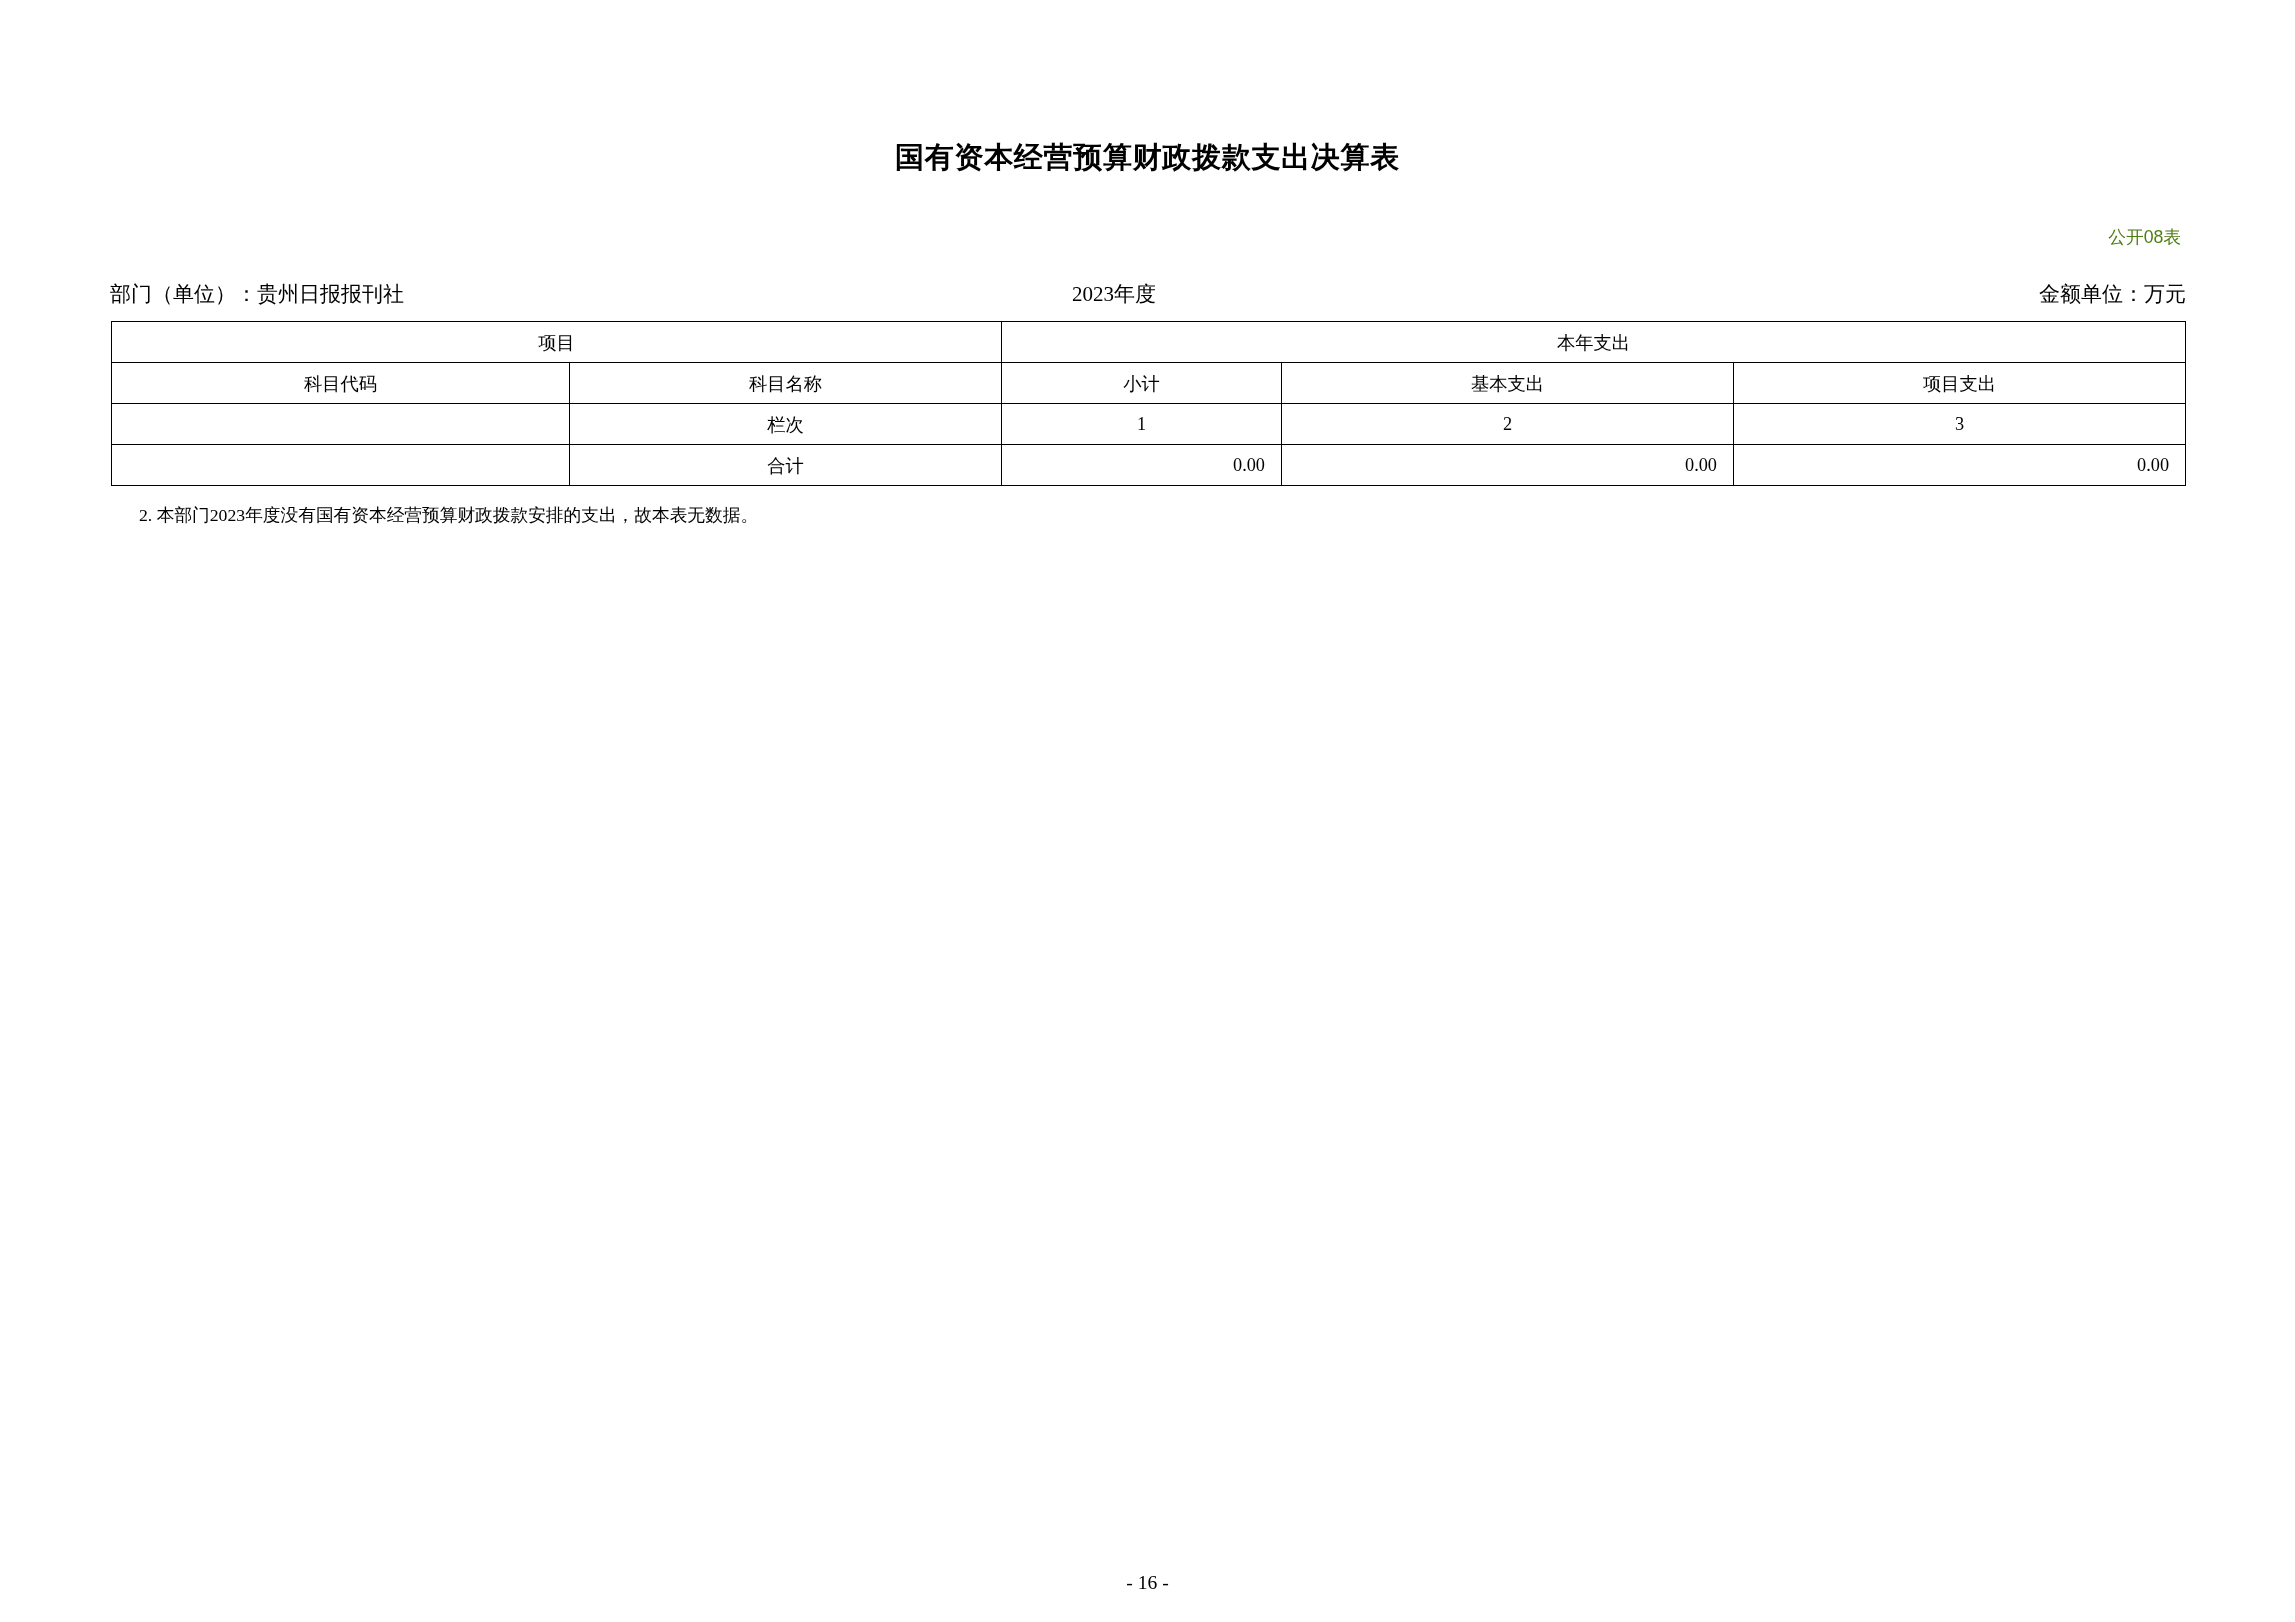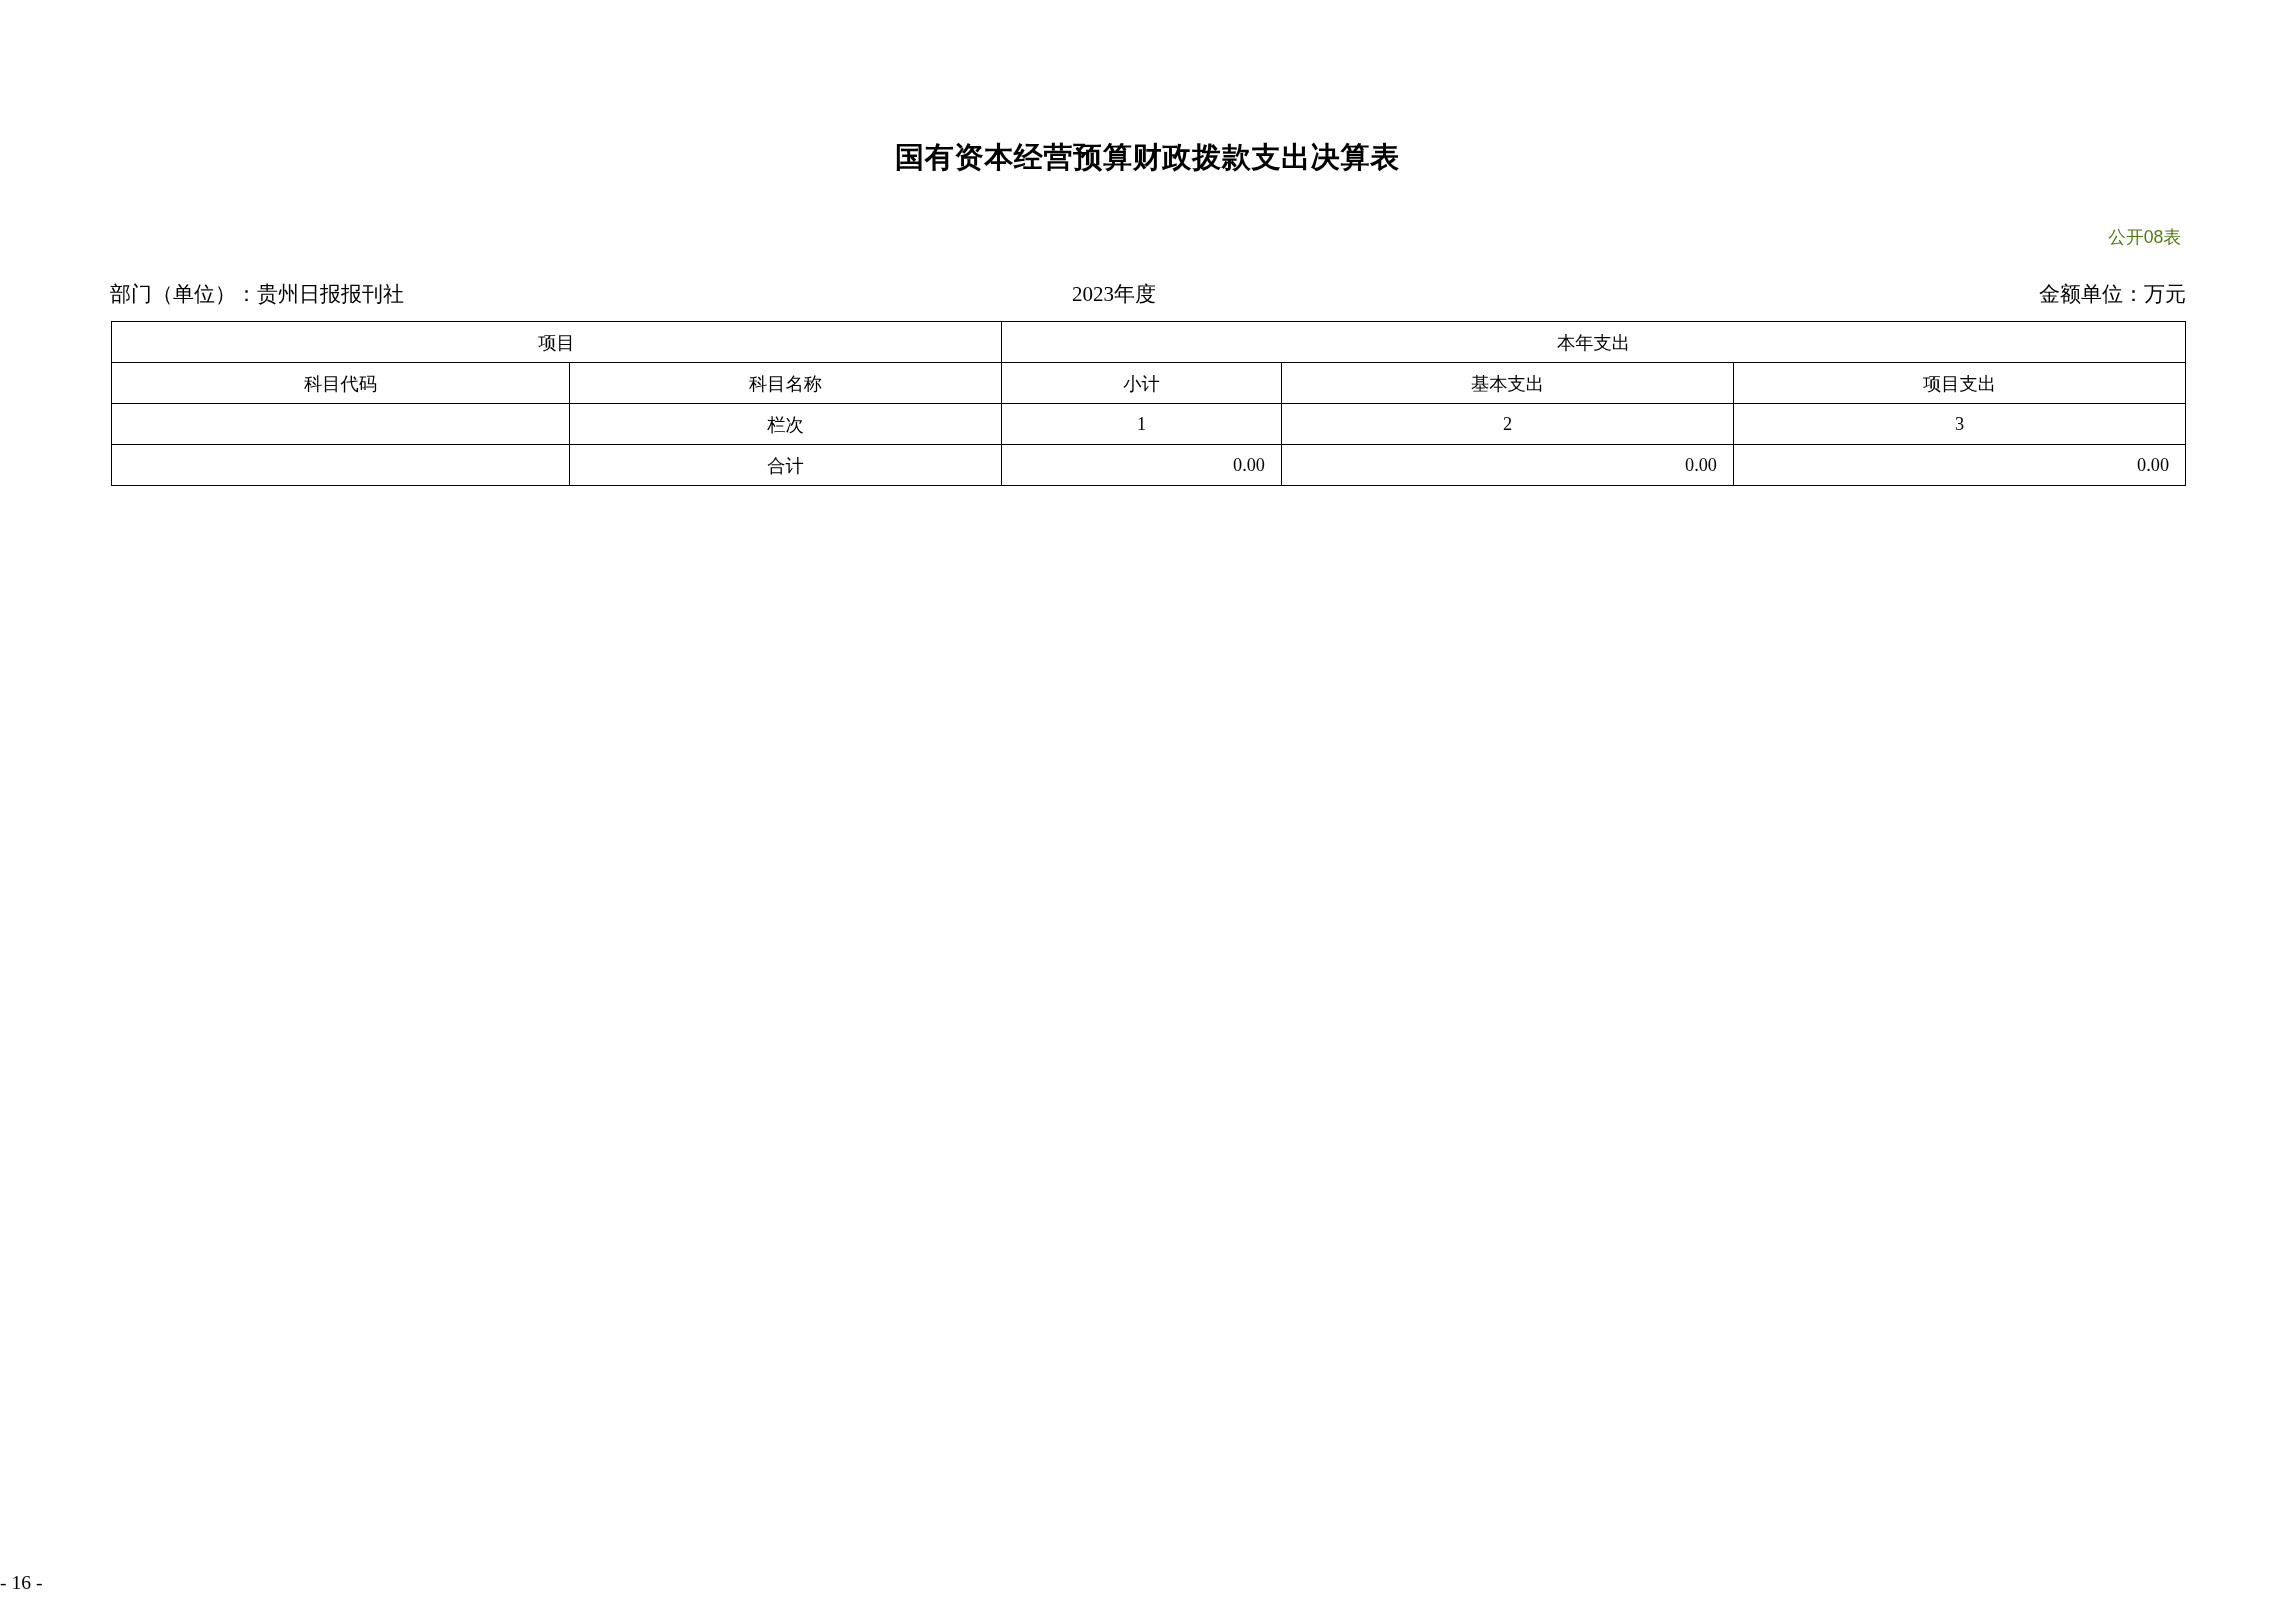--- a/index.html
+++ b/index.html
@@ -121,20 +121,21 @@
     white-space: nowrap;
     padding-left: 29px;
   }
 
   
   .page-number {
     position: absolute;
     bottom: 41px;
     left: 0;
     width: 2295px;
+    text-align: center;
     font-size: 19.6px;
   }
 </style>
 </head>
 <body>
 
 <div class="page">
 
   <div class="doc-title">国有资本经营预算财政拨款支出决算表</div>
 
@@ -179,18 +180,19 @@
         <td></td>
         <td>合计</td>
         <td class="num">0.00</td>
         <td class="num">0.00</td>
         <td class="num">0.00</td>
       </tr>
     </tbody>
   </table>
 
   <div class="notes">
+    <div class="note-line2">2. 本部门2023年度没有国有资本经营预算财政拨款安排的支出，故本表无数据。</div>
   </div>
 
   <div class="page-number">- 16 -</div>
 
 </div>
 
 
 </body></html>

